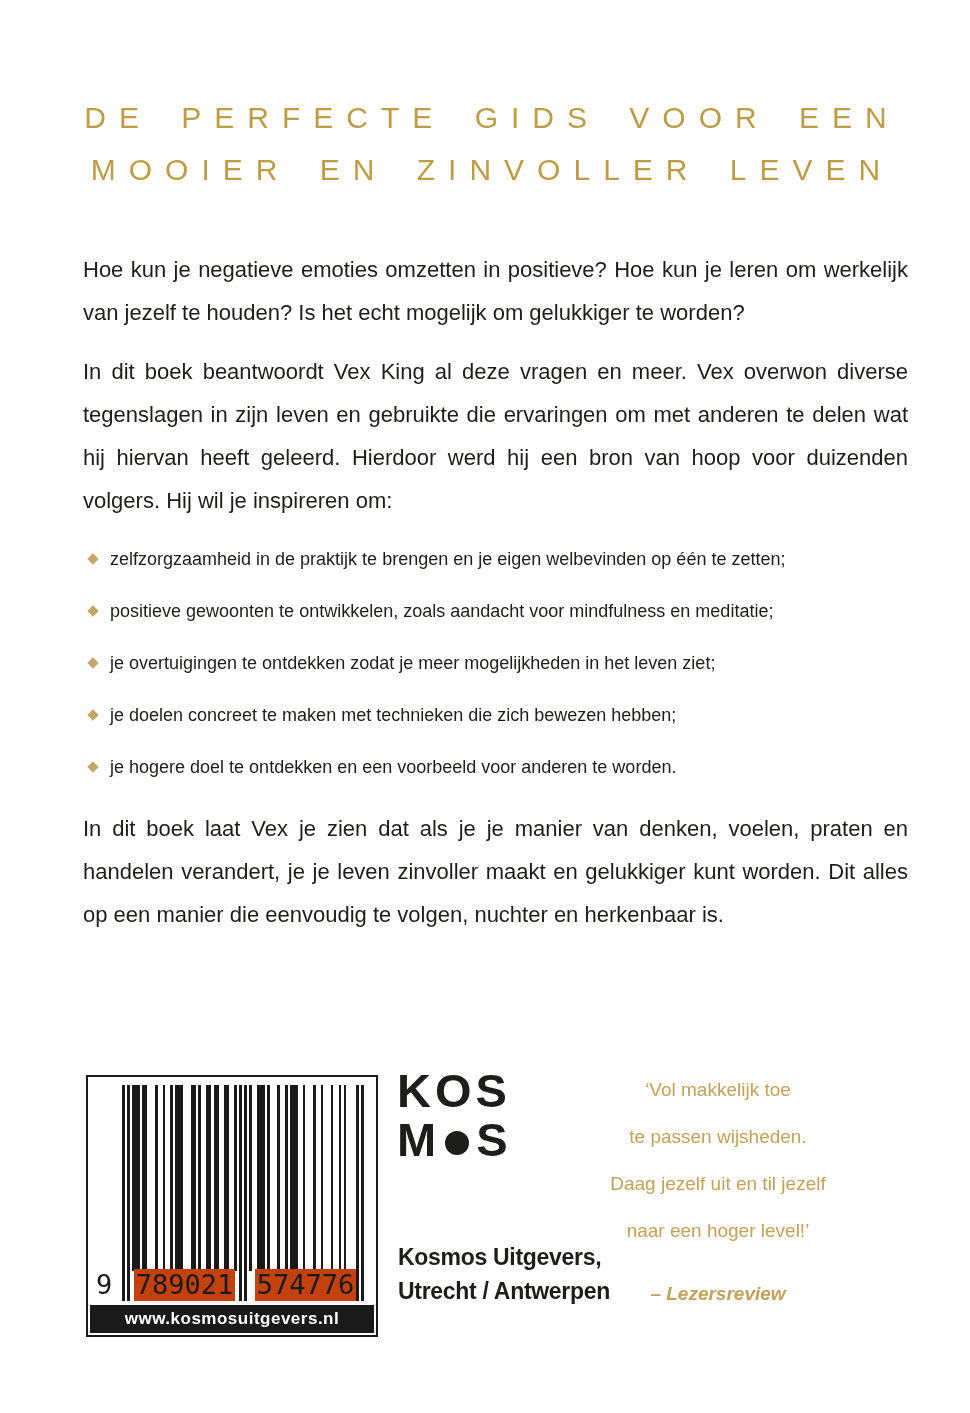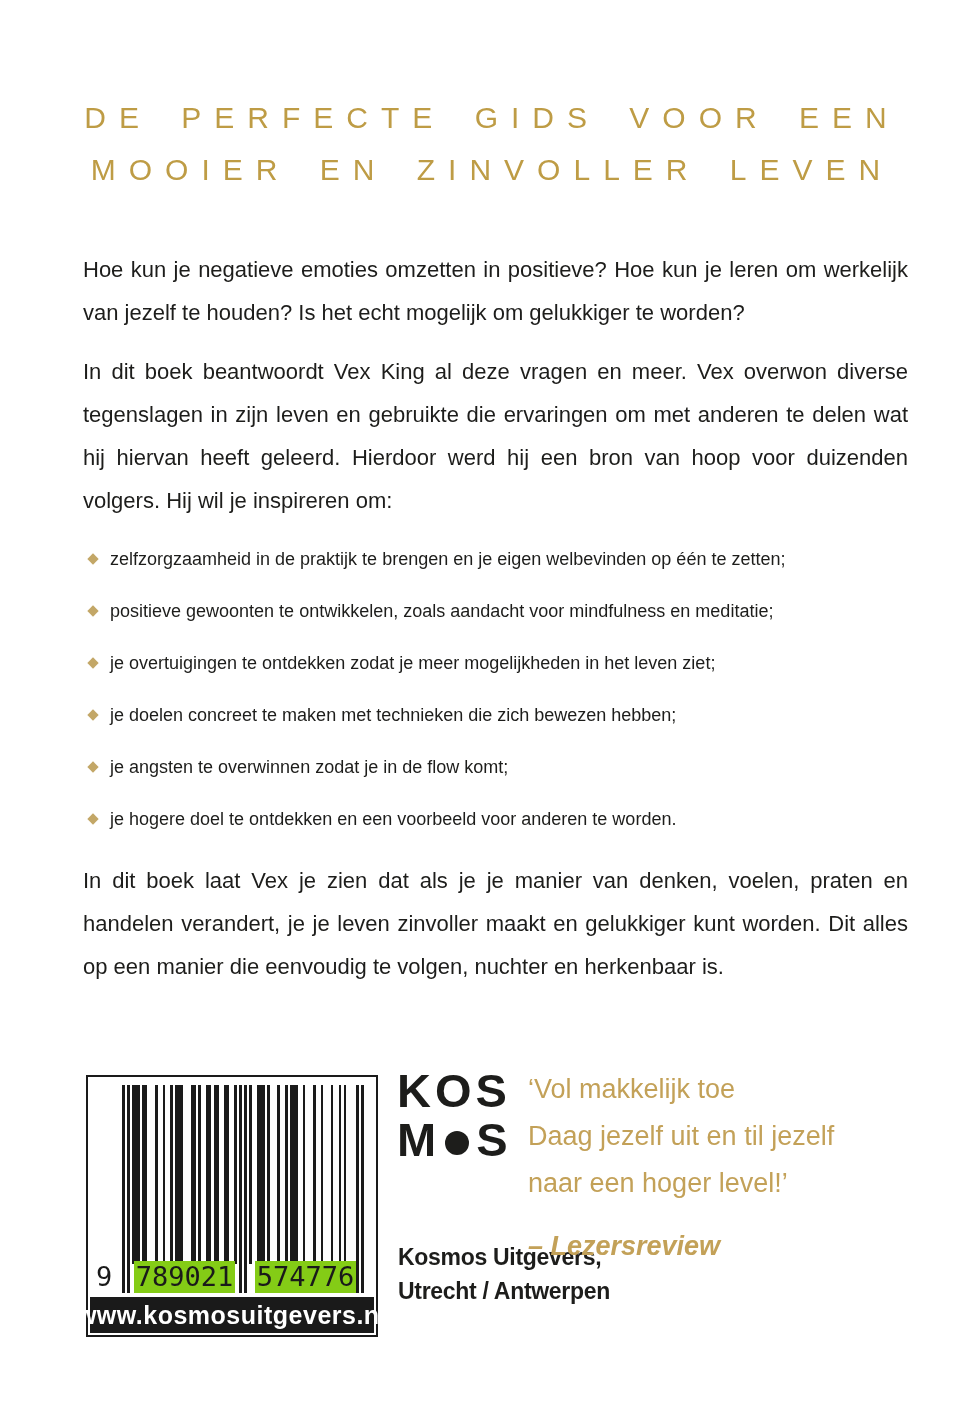--- a/index.html
+++ b/index.html
@@ -44,28 +44,28 @@
     position:absolute;top:0;left:26px;width:calc(100% - 30px);height:100%;
     fill:var(--black,#1a1a1a);shape-rendering:crispEdges;
   }
   .bc-digits{
     position:absolute;left:0;right:0;bottom:0;height:32px;
     display:flex;align-items:flex-end;
     font-family:"DejaVu Sans Mono",monospace;font-size:27px;line-height:32px;
     color:var(--black,#1a1a1a);
   }
   .bc-first{width:26px;text-align:left;}
-  .bc-g{flex:1;text-align:center;background:#84cc16;}
+  .bc-g{flex:1;text-align:center;background:#c2410c;}
   .bc-g.g1{margin-left:12px;}
   .bc-g.g2{margin-right:12px;}
   .bc-gap{width:20px;}
   .bc-url{
-    height:36px;margin:4px 2px 2px 2px;background:var(--black,#1a1a1a);
+    height:28px;margin:4px 2px 2px 2px;background:var(--black,#1a1a1a);
     color:#fff;display:flex;align-items:center;justify-content:center;
-    font-weight:bold;font-size:25px;letter-spacing:0.5px;
+    font-weight:bold;font-size:17px;letter-spacing:0.5px;
   }
   
   .logo{
     position:absolute;left:397px;top:1066px;color:var(--text,#1d1d1b);
     font-family:Liberation Sans, sans-serif;font-weight:bold;
   }
   .logo-line{
     display:flex;align-items:center;height:49px;font-size:47px;
     letter-spacing:4px;font-weight:bold;
   }
@@ -73,22 +73,22 @@
     width:24px;height:24px;border-radius:50%;
     background:var(--text,#1d1d1b);margin:6px 7px 0 5px;
   }
   .nur{
     position:absolute;left:398px;top:1240px;
     font-weight:bold;font-size:23px;line-height:34px;
     letter-spacing:-0.3px;color:var(--text,#1d1d1b);
   }
   
   .quote{
-    position:absolute;top:1066px;right:62px;width:380px;text-align:left;
-    color:var(--gold2,#c3a158);font-size:27px;line-height:47px;
+    position:absolute;top:1066px;right:62px;width:380px;text-align:center;
+    color:var(--gold2,#c3a158);font-size:19px;line-height:47px;
   }
   .quote-attr{margin-top:16px;font-style:italic;font-weight:bold;}
 </style>
 </head>
 <body>
 
 <div class="page">
 
   <h1 class="cover-title">
     <div>DE PERFECTE GIDS VOOR EEN</div>
@@ -108,24 +108,20 @@
         <span class="diamond"></span>
         <span>positieve gewoonten te ontwikkelen, zoals aandacht voor mindfulness en meditatie;</span>
       </li>
       <li>
         <span class="diamond"></span>
         <span>je overtuigingen te ontdekken zodat je meer mogelijkheden in het leven ziet;</span>
       </li>
       <li>
         <span class="diamond"></span>
         <span>je doelen concreet te maken met technieken die zich bewezen hebben;</span>
-      </li>
-      <li>
-        <span class="diamond"></span>
-        <span>je angsten te overwinnen zodat je in de flow komt;</span>
       </li>
       <li>
         <span class="diamond"></span>
         <span>je hogere doel te ontdekken en een voorbeeld voor anderen te worden.</span>
       </li>
     </ul>
 
     <p class="p3">In dit boek laat Vex je zien dat als je je manier van denken, voelen, praten en handelen verandert, je je leven zinvoller maakt en gelukkiger kunt worden. Dit alles op een manier die eenvoudig te volgen, nuchter en herkenbaar is.</p>
   </div>
 
@@ -195,18 +191,19 @@
     </div>
   </div>
 
   <div class="nur">
     <div>Kosmos Uitgevers,</div>
     <div>Utrecht / Antwerpen</div>
   </div>
 
   <div class="quote">
     <div>‘Vol makkelijk toe</div>
+    <div>te passen wijsheden.</div>
     <div>Daag jezelf uit en til jezelf</div>
     <div>naar een hoger level!’</div>
     <div class="quote-attr">– Lezersreview</div>
   </div>
 
 </div>
 
 </body></html>

